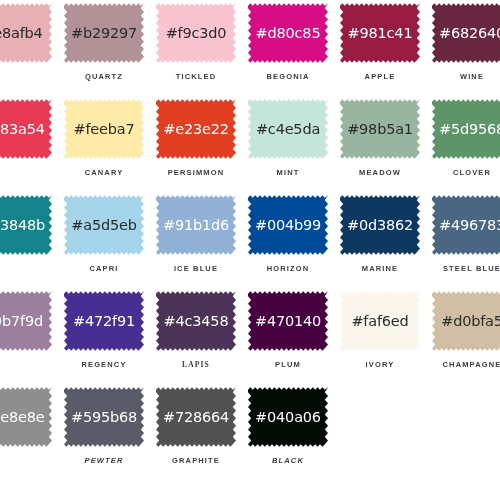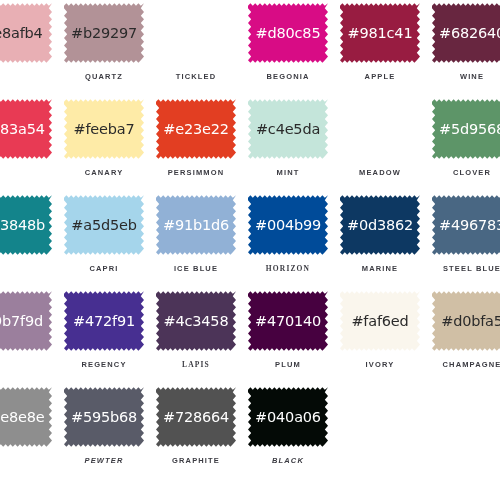--- a/index.html
+++ b/index.html
@@ -108,20 +108,23 @@
         </div>
         <div class="swatch-name" style="color: rgb(59, 59, 66);"></div>
       </div>
       <div class="swatch-cell" style="left: 58px;">
         <div class="swatch-chip" style="--chip-color: #b29297;">
           <span class="swatch-hex" style="color: rgb(43, 43, 43);">#b29297</span>
         </div>
         <div class="swatch-name" style="color: rgb(59, 59, 66);">QUARTZ</div>
       </div>
       <div class="swatch-cell" style="left: 150px;">
+        <div class="swatch-chip" style="--chip-color: #f9c3d0;">
+          <span class="swatch-hex" style="color: rgb(43, 43, 43);">#f9c3d0</span>
+        </div>
         <div class="swatch-name" style="color: rgb(59, 59, 66);">TICKLED</div>
       </div>
       <div class="swatch-cell" style="left: 242px;">
         <div class="swatch-chip" style="--chip-color: #d80c85;">
           <span class="swatch-hex" style="color: rgb(255, 255, 255);">#d80c85</span>
         </div>
         <div class="swatch-name" style="color: rgb(59, 59, 66);">BEGONIA</div>
       </div>
       <div class="swatch-cell" style="left: 334px;">
         <div class="swatch-chip" style="--chip-color: #981c41;">
@@ -155,20 +158,23 @@
         </div>
         <div class="swatch-name" style="color: rgb(59, 59, 66);">PERSIMMON</div>
       </div>
       <div class="swatch-cell" style="left: 242px;">
         <div class="swatch-chip" style="--chip-color: #c4e5da;">
           <span class="swatch-hex" style="color: rgb(43, 43, 43);">#c4e5da</span>
         </div>
         <div class="swatch-name" style="color: rgb(59, 59, 66);">MINT</div>
       </div>
       <div class="swatch-cell" style="left: 334px;">
+        <div class="swatch-chip" style="--chip-color: #98b5a1;">
+          <span class="swatch-hex" style="color: rgb(43, 43, 43);">#98b5a1</span>
+        </div>
         <div class="swatch-name" style="color: rgb(59, 59, 66);">MEADOW</div>
       </div>
       <div class="swatch-cell" style="left: 426px;">
         <div class="swatch-chip" style="--chip-color: #5d9568;">
           <span class="swatch-hex" style="color: rgb(255, 255, 255);">#5d9568</span>
         </div>
         <div class="swatch-name" style="color: rgb(59, 59, 66);">CLOVER</div>
       </div>
     </div>
     <div class="swatch-row" style="top: 194px;">
@@ -187,21 +193,21 @@
       <div class="swatch-cell" style="left: 150px;">
         <div class="swatch-chip" style="--chip-color: #91b1d6;">
           <span class="swatch-hex" style="color: rgb(255, 255, 255);">#91b1d6</span>
         </div>
         <div class="swatch-name" style="color: rgb(59, 59, 66);">ICE BLUE</div>
       </div>
       <div class="swatch-cell" style="left: 242px;">
         <div class="swatch-chip" style="--chip-color: #004b99;">
           <span class="swatch-hex" style="color: rgb(255, 255, 255);">#004b99</span>
         </div>
-        <div class="swatch-name" style="color: rgb(59, 59, 66); font-family: Liberation Serif, serif;">HORIZON</div>
+        <div class="swatch-name" style="color: rgb(59, 59, 66);">HORIZON</div>
       </div>
       <div class="swatch-cell" style="left: 334px;">
         <div class="swatch-chip" style="--chip-color: #0d3862;">
           <span class="swatch-hex" style="color: rgb(255, 255, 255);">#0d3862</span>
         </div>
         <div class="swatch-name" style="color: rgb(59, 59, 66);">MARINE</div>
       </div>
       <div class="swatch-cell" style="left: 426px;">
         <div class="swatch-chip" style="--chip-color: #496783;">
           <span class="swatch-hex" style="color: rgb(255, 255, 255);">#496783</span>

